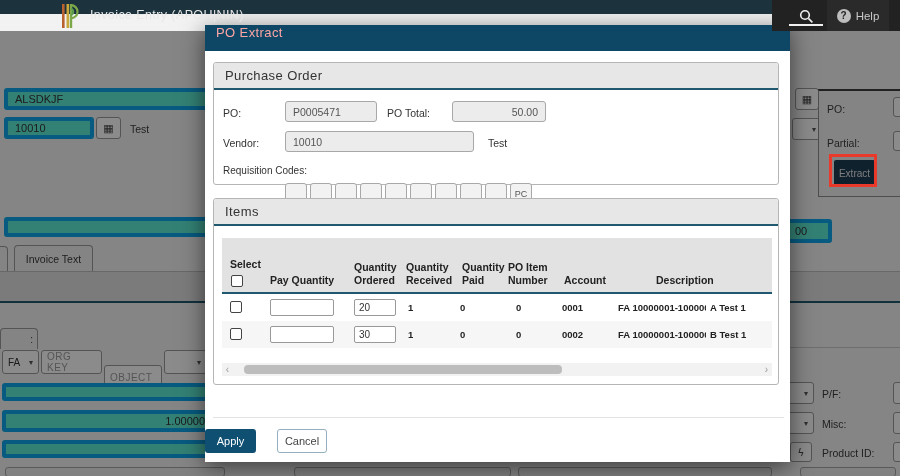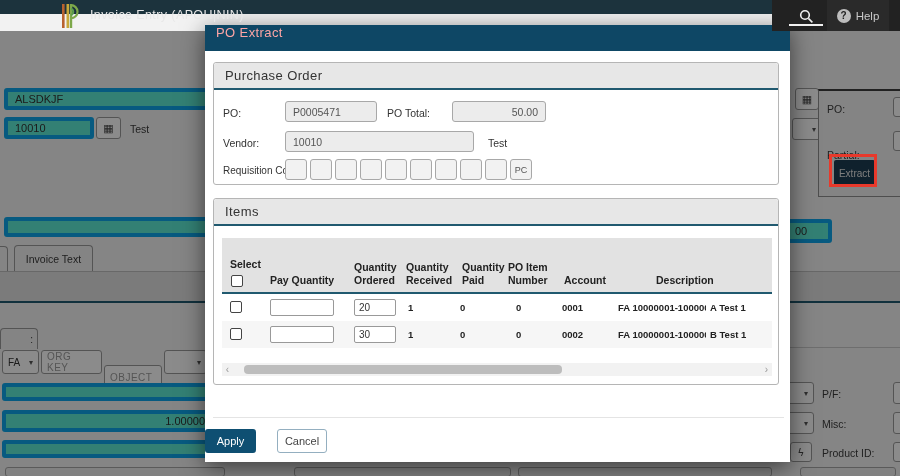--- a/index.html
+++ b/index.html
@@ -45,21 +45,21 @@
 
   
   .modal { position:absolute; left:205px; top:25px; width:585px; height:437px; background:#fff; z-index:20; box-shadow:0 5px 22px rgba(0,0,0,.55); }
   .modal-header { height:26px; background:#0e4765; color:#fca5a5; font-size:13px; display:flex; align-items:flex-start; padding-left:11px; letter-spacing:.4px; }
   .section { position:absolute; left:8px; width:566px; background:#fff; border:1px solid #b5b5b5; border-radius:3px; }
   .section-header { height:27px; background:#e7e7e7; border-bottom:2px solid #20596f; border-radius:3px 3px 0 0; display:flex; align-items:center; padding-left:11px; font-size:13px; color:#333; letter-spacing:.4px; }
   .sec-po { top:37px; height:123px; }
   .sec-items { top:173px; height:187px; }
   .flabel { position:absolute; font-size:10.5px; color:#333; }
   .inp-dis { position:absolute; background:#ececec; border:1px solid #a8a8a8; border-radius:3px; font-size:10.5px; color:#555; display:flex; align-items:center; padding:0 7px; }
-  .reqbox { width:22px; height:21px; background:#f2f2f2; border:1px solid #a8a8a8; border-radius:3px; font-size:9px; color:#555; text-align:center; padding:0; }
+  .reqbox { width:22px; height:21px; background:#f2f2f2; border:1px solid #a8a8a8; border-radius:3px; font-size:9px; color:#555; text-align:center; padding:0;margin-top:24px; }
   .reqrow { position:absolute; left:71px; top:96px; display:flex; gap:3px; }
 
   
   .tbl { position:absolute; left:8px; top:39px; width:550px; }
   .thead { display:flex; background:#e2e2e2; border-bottom:2px solid #20596f; height:56px; padding-left:4px; }
   .th { display:flex; flex-direction:column; justify-content:flex-end; align-items:flex-start; font-size:10.5px; font-weight:bold; color:#222; line-height:1.25; padding:0 2px 5px 4px; }
   .trow { display:flex; align-items:center; height:27px; padding-left:4px; }
   .trow.alt { background:#f6f6f6; }
   .td { font-size:9.5px; font-weight:600; color:#222; padding-left:4px; overflow:hidden; white-space:nowrap; }
   .c-select{width:40px;} .c-pay{width:84px;} .c-unit{width:54px;} .c-qord{width:52px;}
@@ -137,21 +137,21 @@
 
     <div class="icon-btn" style="left:795px; top:88px; width:24px; height:22px;">
         <span>▦</span>
       </div>
     <div class="inp-white" style="left:792px; top:118px; width:30px; height:22px;">
         <span class="dd-arrow">▾</span>
       </div>
 
     <div class="rpanel">
       <div class="bg-label" style="left:8px; top:12px;">PO:</div>
-      <div class="bg-label" style="left:8px; top:58px;">Partial:</div>
+      <div class="bg-label" style="left:8px; top:46px;">Partial:</div>
       <button class="extract-btn">Extract</button>
     </div>
     <div class="sliver" style="left:893px; top:97px; height:20px;"></div>
     <div class="sliver" style="left:893px; top:131px; height:20px;"></div>
 
     <div class="inp-gray" style="left:786px; top:219px; width:46px; height:24px; padding:0 5px;">
         <span>00</span>
       </div>
 
     <div class="rdivider"></div>

